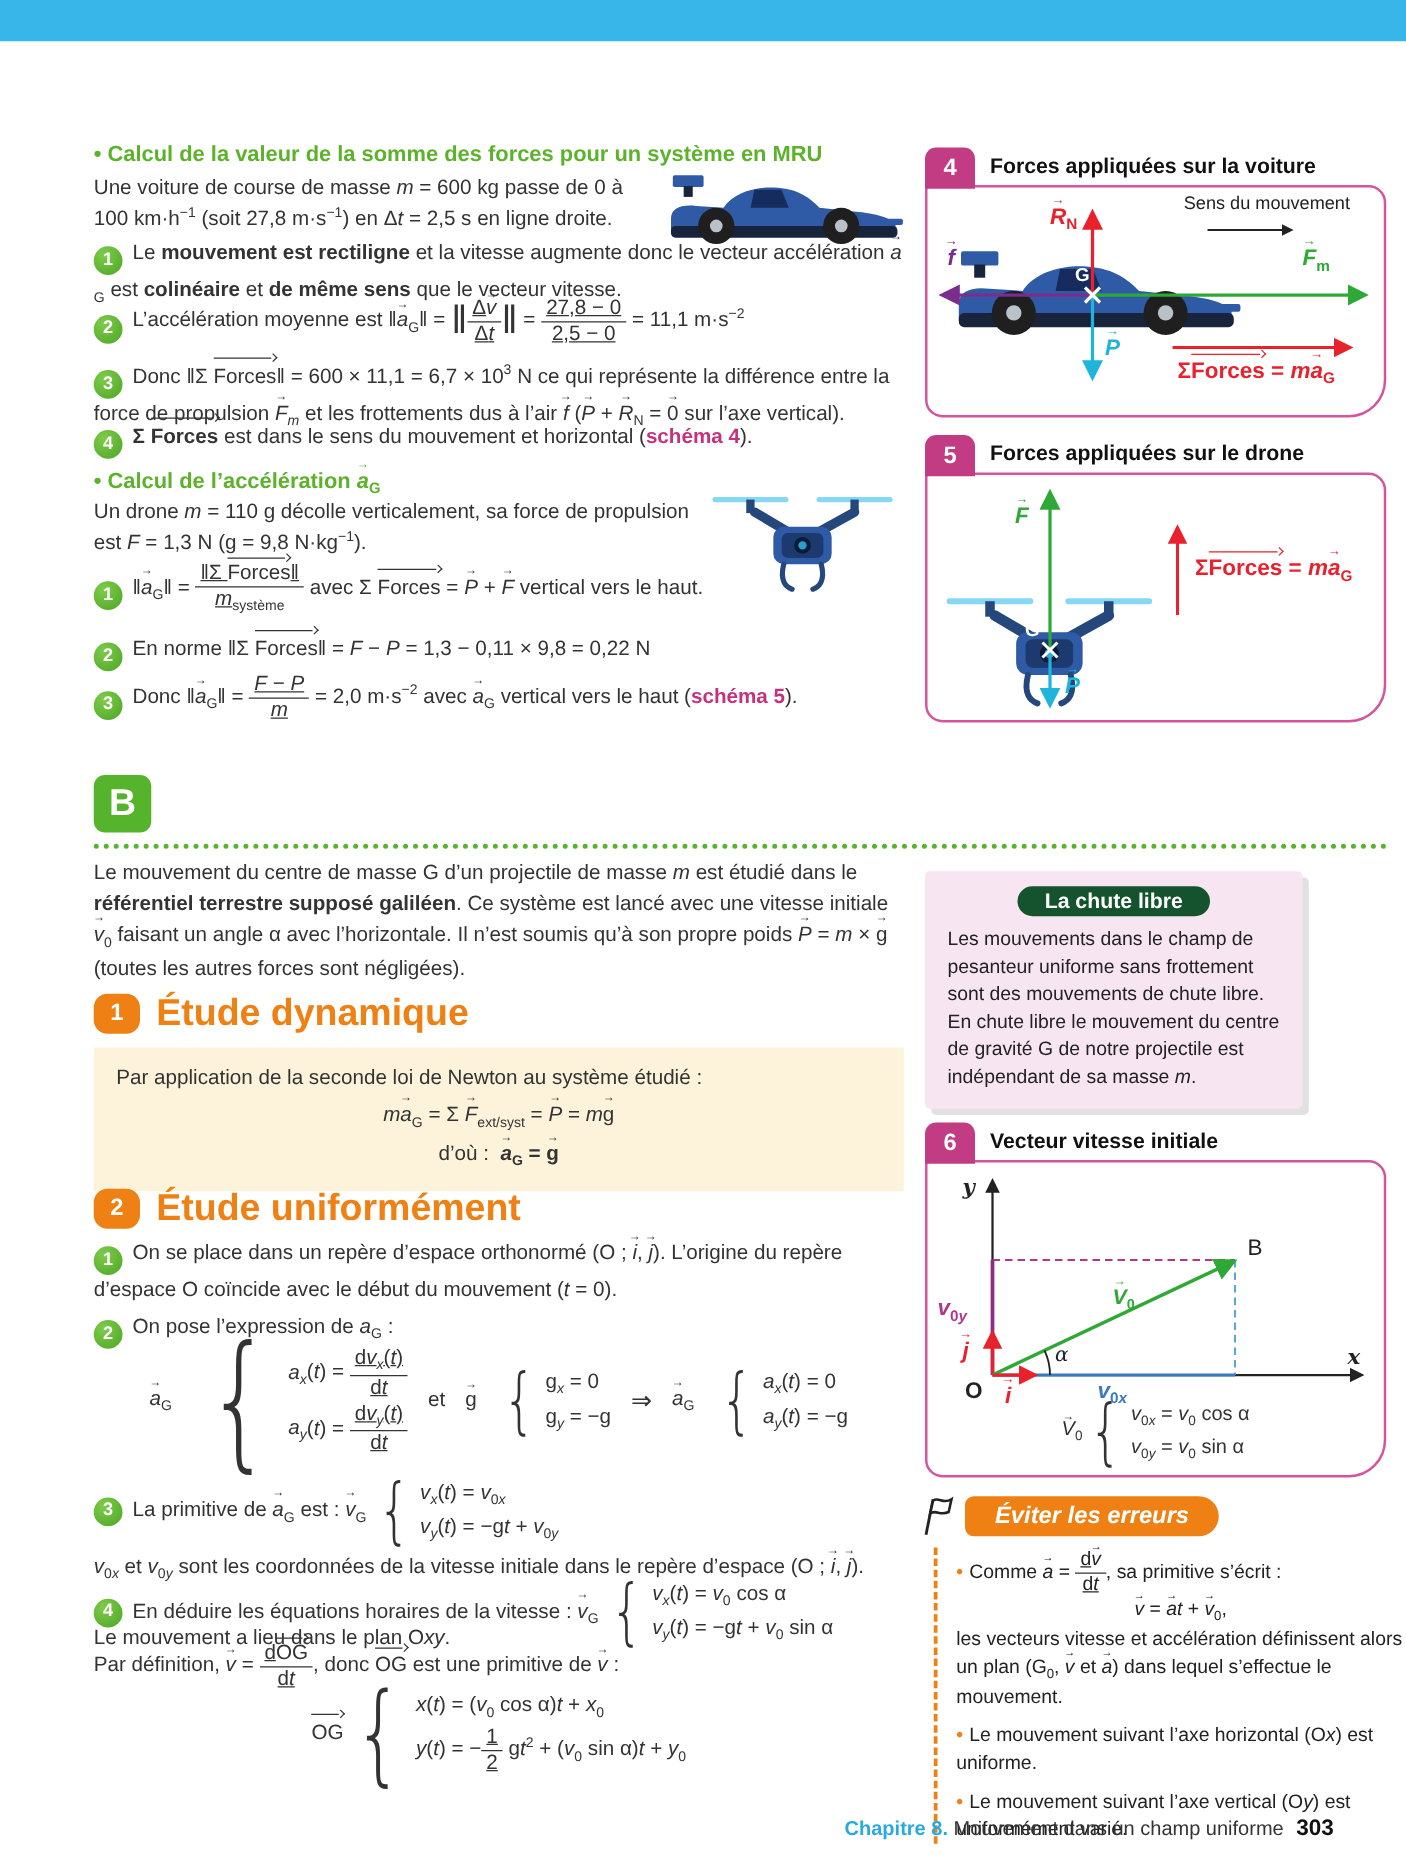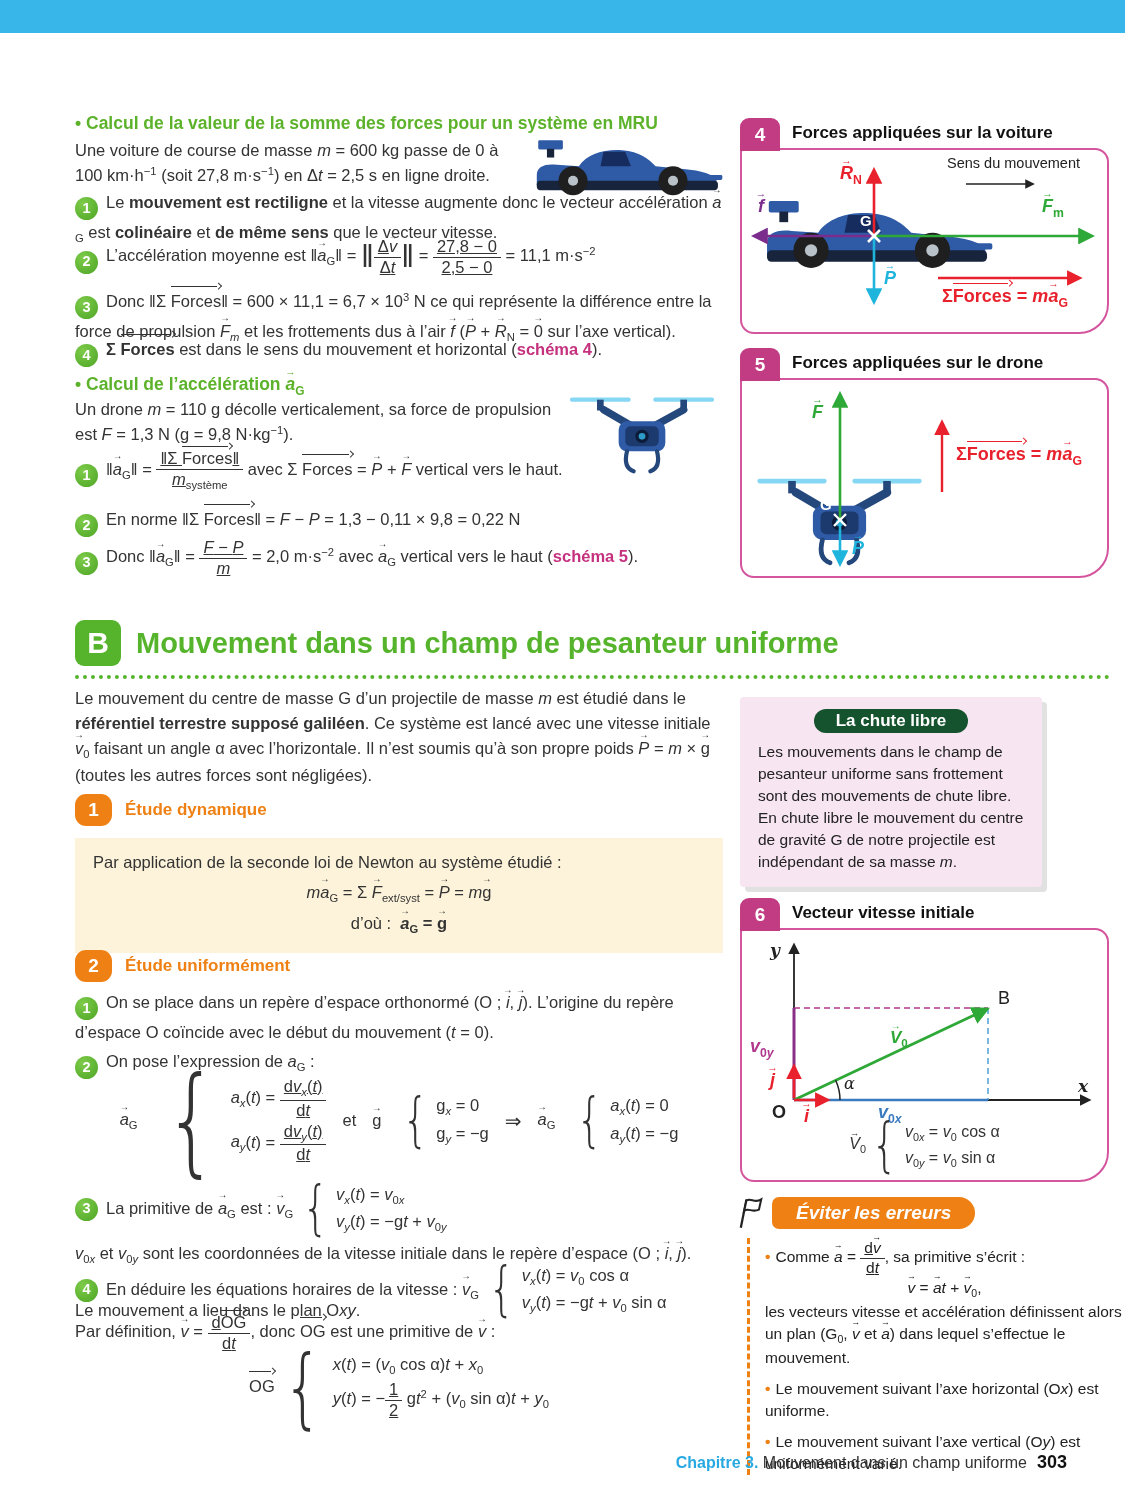--- a/index.html
+++ b/index.html
@@ -47,21 +47,21 @@
   .bhead{position:absolute;left:75px;top:620px;width:1035px;border-bottom:4px dotted #56b42c;
          padding-bottom:9px;display:flex;align-items:center;gap:15px;}
   .bbadge{width:46px;height:46px;background:#56b42c;color:#fff;font-weight:bold;font-size:30px;
           border-radius:9px;display:flex;align-items:center;justify-content:center;}
   .btitle{color:#56b42c;font-size:29px;font-weight:bold;}
 
   
   .ohead{position:absolute;left:75px;display:flex;align-items:center;gap:13px;}
   .onum{width:37px;height:32px;border-radius:11px;background:#ef8013;color:#fff;font-weight:bold;
         font-size:19px;display:flex;align-items:center;justify-content:center;}
-  .olabel{color:#ef8013;font-weight:bold;font-size:17px;}
+  .olabel{color:#ef8013;font-weight:bold;font-size:30px;}
 
   .creambox{position:absolute;left:75px;top:838px;width:612px;background:#fdf3da;
             padding:12px 18px 14px;font-size:16.5px;line-height:1.55;}
   .creambox .ctr{text-align:center;margin-top:4px;}
 
   
   .figbox{position:absolute;left:740px;width:372px;}
   .figtab{position:absolute;left:0;top:0;width:40px;height:33px;background:#c23c84;color:#fff;
           font-weight:bold;font-size:19px;display:flex;align-items:center;justify-content:center;
           border-radius:9px 9px 0 0;z-index:2;}
@@ -252,21 +252,20 @@
       </svg>
       <span class="flabel lgreen" style="left:70px;top:22px"><span class="vec"><i>F</i></span></span>
       <span class="flabel lcyan" style="left:110px;top:158px"><span class="vec"><i>P</i></span></span>
       <span class="flabel lwhite" style="left:78px;top:116px;font-size:15px">G</span>
       <span class="flabel lred" style="left:214px;top:64px">Σ<span class="oar">Forces</span> = <i>m</i><span class="vec"><i>a</i></span><sub>G</sub></span>
     </div>
   </div>
 
   <div class="bhead">
     <div class="bbadge">B</div>
-    <div class="btitle">Mouvement dans un champ de pesanteur uniforme</div>
   </div>
 
   <div class="abs" style="top:686px">Le mouvement du centre de masse G d’un projectile de masse <i>m</i> est étudié dans le <b>référentiel terrestre supposé galiléen</b>. Ce système est lancé avec une vitesse initiale <span class="vec"><i>v</i></span><sub>0</sub> faisant un angle α avec l’horizontale. Il n’est soumis qu’à son propre poids <span class="vec"><i>P</i></span> = <i>m</i> × <span class="vec">g</span> (toutes les autres forces sont négligées).</div>
 
   <div class="ohead" style="top:794px">
     <div class="onum">1</div>
     <div class="olabel">Étude dynamique</div>
   </div>
 
   <div class="creambox">
@@ -428,15 +427,15 @@
       <div class="bitem">
         <span class="bullet">•</span><span>Le mouvement suivant l’axe horizontal (O<i>x</i>) est uniforme.</span>
       </div>
       <div class="bitem">
         <span class="bullet">•</span><span>Le mouvement suivant l’axe vertical (O<i>y</i>) est uniformément varié.</span>
       </div>
     </div>
   </div>
 
   <div class="footer">
-    <span class="fchap">Chapitre 3.</span><span> Mouvement dans un champ uniforme</span><span class="fpage">303</span>
+    <span class="fchap">Chapitre 8.</span><span> Mouvement dans un champ uniforme</span><span class="fpage">303</span>
   </div>
 </div>
 
 </body></html>

